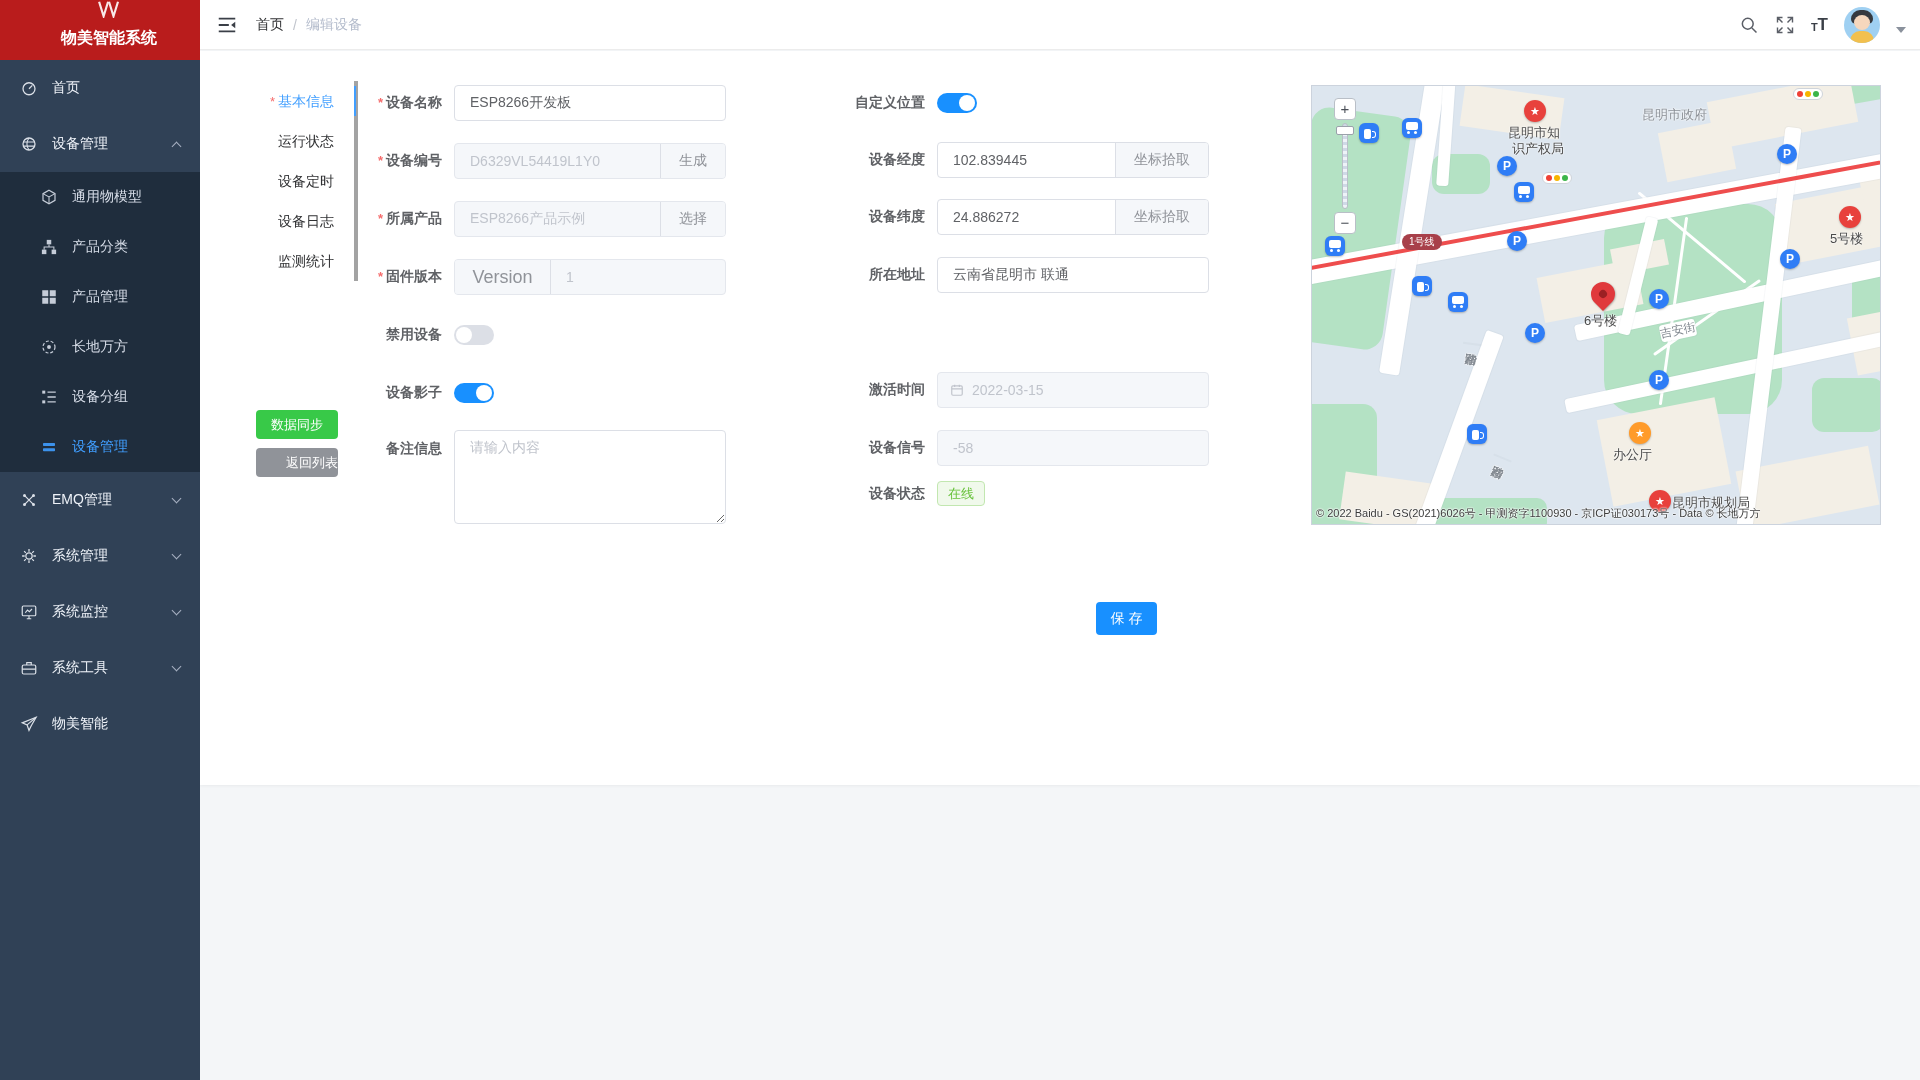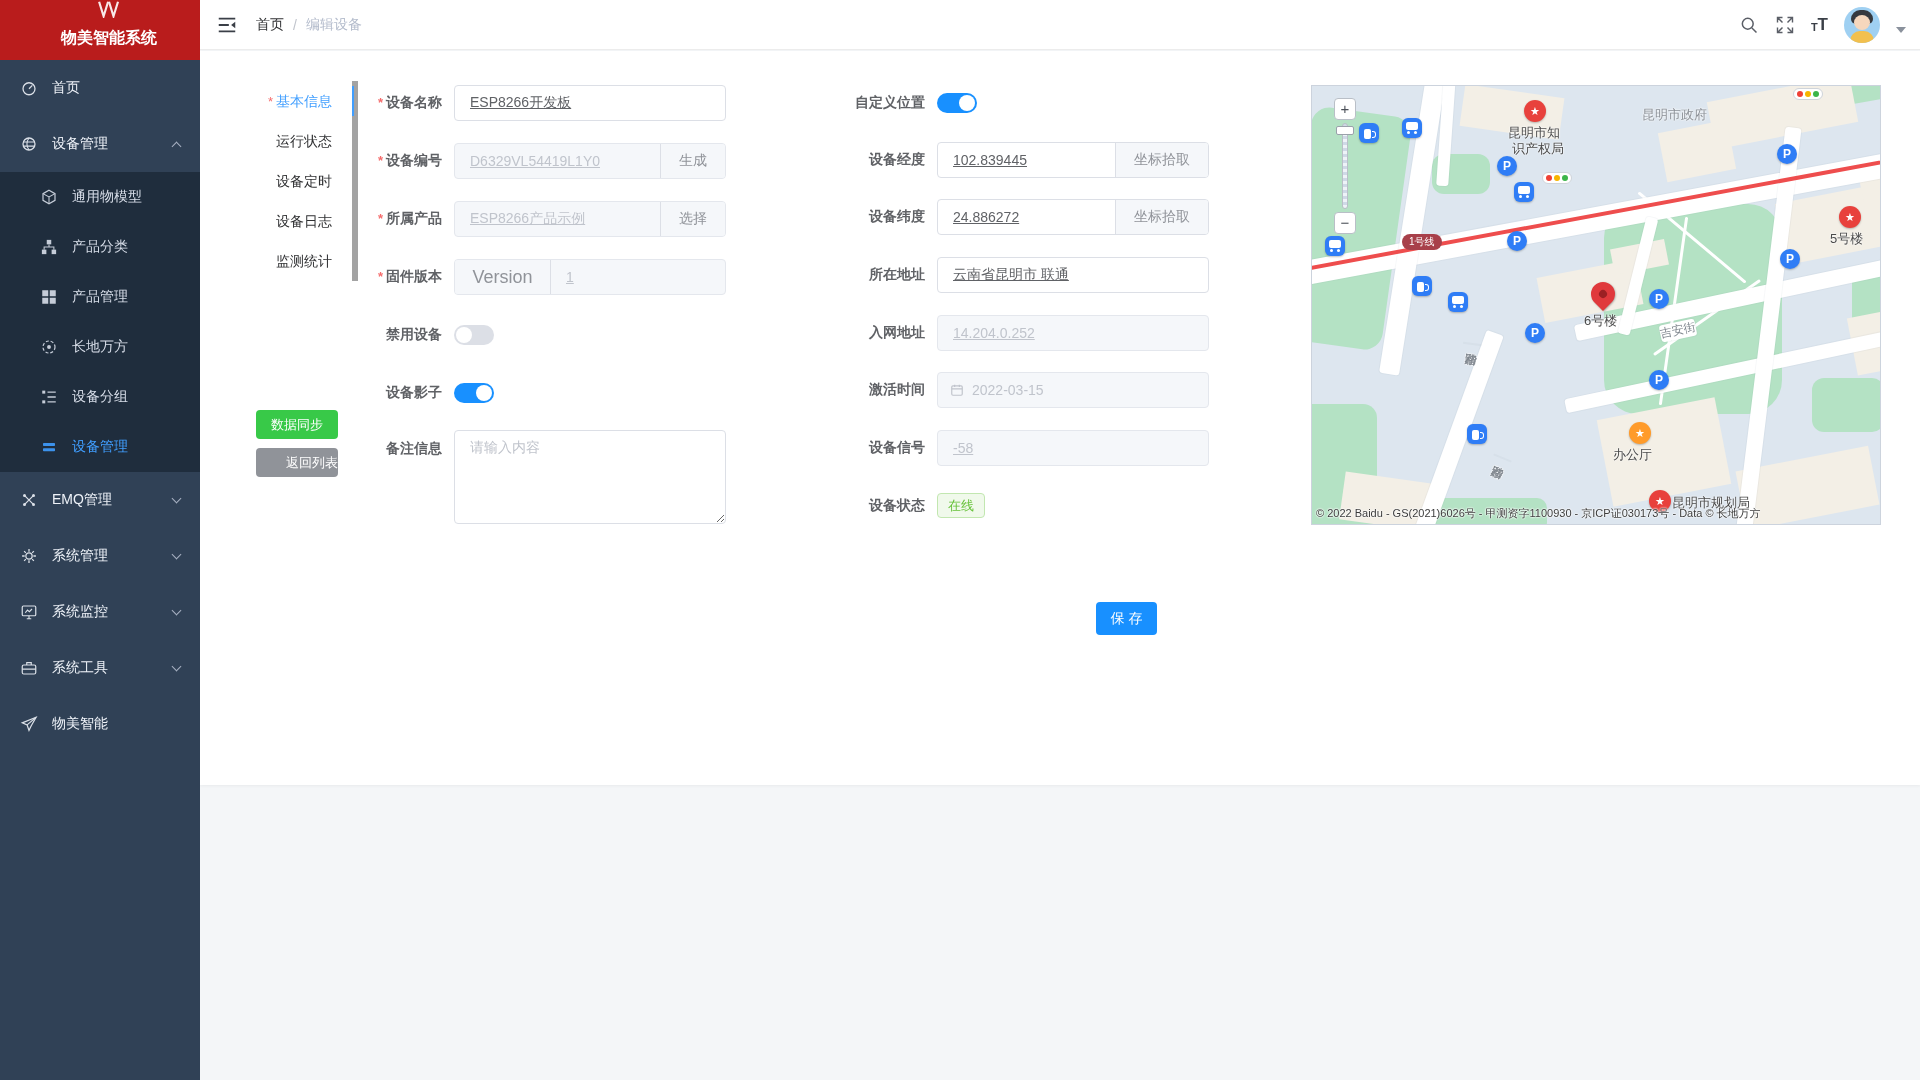--- a/index.html
+++ b/index.html
@@ -39,41 +39,41 @@
   .av-face { position:absolute; left:10px; top:8px; width:16px; height:15px; background:#f6d7bd; border-radius:50%; }
   .av-body { position:absolute; left:6px; top:24px; width:24px; height:14px; background:#f2c04e; border-radius:10px 10px 0 0; }
   .caret-down { width:0; height:0; border-left:5px solid transparent; border-right:5px solid transparent;
     border-top:6px solid #8a919c; margin-top:10px; cursor:pointer; }
 
   
   .card { position:absolute; left:200px; top:51px; width:1720px; height:734px; background:#fff;
     box-shadow:0 1px 3px rgba(0,0,0,.05); }
 
   
-  .vtabs { position:absolute; left:56px; top:30px; width:102px; border-right:6px solid #a3a3a3; padding-right:0; }
+  .vtabs { position:absolute; left:56px; top:30px; width:102px; border-right:4px solid #a3a3a3; padding-right:0; }
   .vtab { position:relative; height:40px; line-height:40px; text-align:right; padding-right:20px;
     font-size:14px; color:#303133; cursor:pointer; white-space:nowrap; }
   .vtab.active { color:#409eff; }
   .vtab.active::after { content:""; position:absolute; right:-2px; top:5px; bottom:5px; width:2px; background:#409eff; }
   .req { color:#f56c6c; font-style:normal; margin-right:3px; font-size:13px; }
 
   .btn { display:block; border:none; border-radius:4px; color:#fff; font-size:13px; cursor:pointer;
     font-family:inherit; }
   .btn-sync { position:absolute; left:56px; top:359px; width:82px; height:29px; background:#38c948; }
   .btn-back { position:absolute; left:56px; top:397px; width:82px; height:29px; background:#909399;text-align:right; }
   .btn-save { position:absolute; left:896px; top:551px; width:61px; height:33px; background:#1890ff; font-size:14px; }
 
   
   .frow { position:absolute; display:flex; align-items:center; }
   .flabel { width:144px; text-align:right; font-size:14px; font-weight:bold; color:#606266; padding-right:12px;
     white-space:nowrap; }
   .frow.right .flabel { width:152px; }
   .ipt { display:flex; width:272px; height:36px; border:1px solid #dcdfe6; border-radius:4px; overflow:hidden; background:#fff; }
   .ipt input { flex:1; border:none; outline:none; padding:0 15px; font-size:14px; color:#606266; background:transparent;
-    font-family:inherit; min-width:0;text-decoration:underline; }
+    font-family:inherit; min-width:0; }
   .ipt.disabled { background:#f5f7fa; border-color:#e4e7ed; }
   .ipt.disabled input { color:#c0c4cc; }
   .ipt input::placeholder, textarea::placeholder { color:#c0c4cc; }
   .append { flex:0 0 auto; display:flex; align-items:center; justify-content:center; padding:0 18px;
     background:#f5f7fa; color:#909399; border-left:1px solid #dcdfe6; font-size:14px; cursor:pointer; white-space:nowrap; }
   .prepend { flex:0 0 96px; display:flex; align-items:center; justify-content:center; background:#f5f7fa;
     color:#909399; border-right:1px solid #dcdfe6; font-size:18px; }
   .switch { position:relative; width:40px; height:20px; border-radius:10px; background:#dcdfe6; cursor:pointer; }
   .switch::after { content:""; position:absolute; top:2px; left:2px; width:16px; height:16px; border-radius:50%; background:#fff; }
   .switch.on { background:#1890ff; }
@@ -364,46 +364,40 @@
     </div>
   </div>
 
   <div class="frow right" style="left:585px;top:206px;">
     <label class="flabel">所在地址</label>
     <div class="ipt">
       <input value="云南省昆明市 联通" style="">
     </div>
   </div>
 
-  <div class="frow right" style="left:585px;top:264px;">
-    <label class="flabel">入网地址</label>
-    <div class="ipt disabled">
-      <input disabled="" value="14.204.0.252" style="">
-    </div>
-  </div>
 
   <div class="frow right" style="left:585px;top:321px;">
     <label class="flabel">激活时间</label>
     <div class="ipt disabled dateipt">
       <svg width="14" height="14" viewBox="0 0 24 24">
         <rect x="3" y="5" width="18" height="16" rx="2" fill="none" stroke="#c0c4cc" stroke-width="2"></rect>
         <path d="M3 10h18M8 3v4M16 3v4" fill="none" stroke="#c0c4cc" stroke-width="2"></path>
       </svg>
       <span>2022-03-15</span>
     </div>
   </div>
 
   <div class="frow right" style="left:585px;top:379px;">
     <label class="flabel">设备信号</label>
     <div class="ipt disabled">
       <input disabled="" value="-58" style="">
     </div>
   </div>
 
-  <div class="frow right" style="left:585px;top:442px;height:25px;">
+  <div class="frow right" style="left:585px;top:430px;height:25px;">
     <label class="flabel">设备状态</label>
     <span class="tag-online">在线</span>
   </div>
 
   <button class="btn btn-save">保 存</button>
 
   <div class="map">
 
     <div class="park" style="left:-15px;top:25px;width:100px;height:235px;border-radius:18px;transform:rotate(8deg);"></div>
     <div class="park" style="left:120px;top:68px;width:58px;height:40px;border-radius:12px;"></div>

